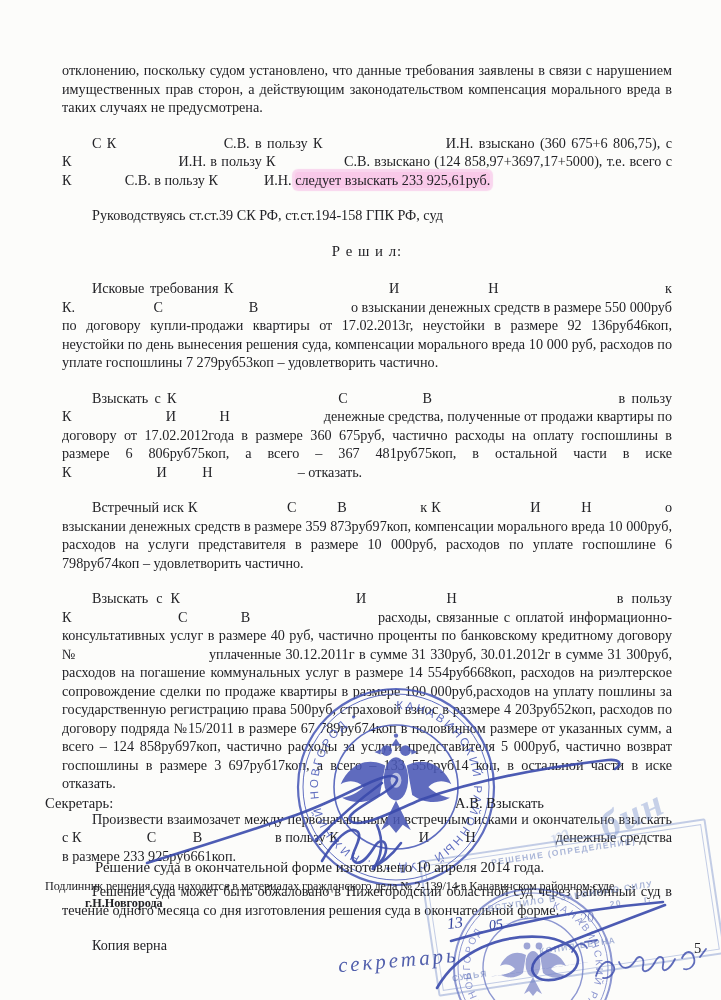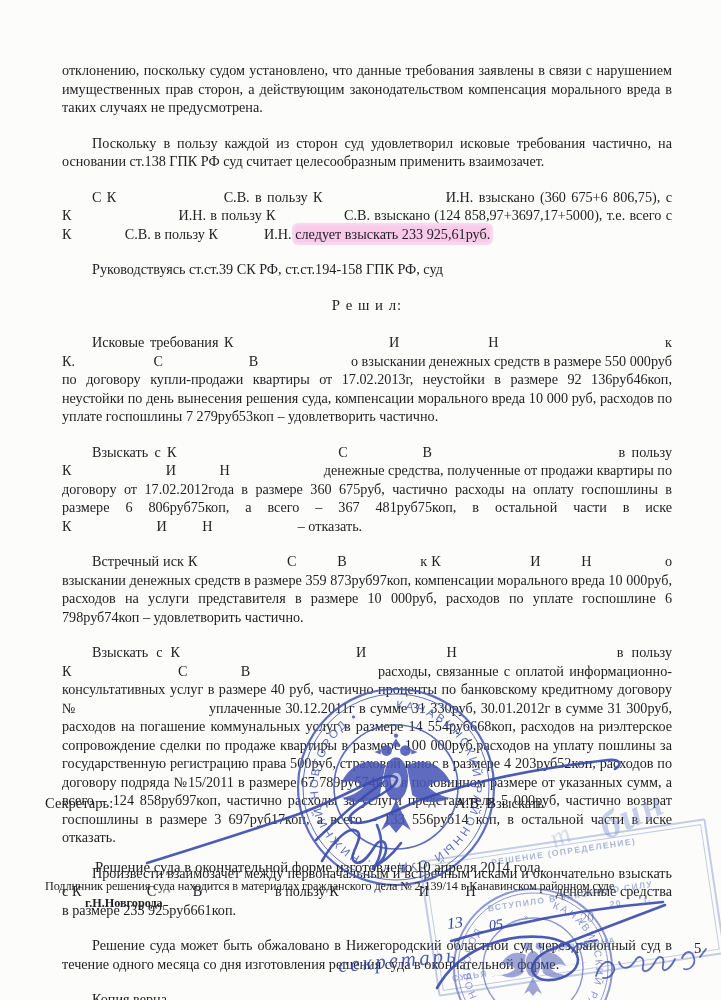--- a/index.html
+++ b/index.html
@@ -47,21 +47,20 @@
   .hw-press2{left:550px;top:820px;font-size:28px;color:rgba(125,148,208,.3);transform:rotate(-25deg);}
   .ink{position:absolute;left:0;top:0;}
 </style>
 </head>
 <body>
 
 <div class="page">
 
   <div class="doc">
     <p>отклонению, поскольку судом установлено, что данные требования заявлены в связи с нарушением имущественных прав сторон, а действующим законодательством компенсация морального вреда в таких случаях не предусмотрена.</p>
-    <p class="ind">Поскольку в пользу каждой из сторон суд удовлетворил исковые требования частично, на основании ст.138 ГПК РФ суд считает целесообразным применить взаимозачет.</p>
     <p class="ind"><span>С К&nbsp;&nbsp;&nbsp;&nbsp;&nbsp;&nbsp;&nbsp;&nbsp;&nbsp;&nbsp;&nbsp;&nbsp;&nbsp;&nbsp;&nbsp;&nbsp;&nbsp;&nbsp;&nbsp;&nbsp;С.В. в пользу К&nbsp;&nbsp;&nbsp;&nbsp;&nbsp;&nbsp;&nbsp;&nbsp;&nbsp;&nbsp;&nbsp;&nbsp;&nbsp;&nbsp;&nbsp;&nbsp;&nbsp;&nbsp;&nbsp;&nbsp;&nbsp;&nbsp;&nbsp;И.Н. взыскано (360 675+6 806,75), с К&nbsp;&nbsp;&nbsp;&nbsp;&nbsp;&nbsp;&nbsp;&nbsp;&nbsp;&nbsp;&nbsp;&nbsp;&nbsp;&nbsp;&nbsp;&nbsp;&nbsp;&nbsp;&nbsp;&nbsp;&nbsp;&nbsp;&nbsp;&nbsp;&nbsp;И.Н. в пользу К&nbsp;&nbsp;&nbsp;&nbsp;&nbsp;&nbsp;&nbsp;&nbsp;&nbsp;&nbsp;&nbsp;&nbsp;&nbsp;&nbsp;&nbsp;&nbsp;С.В. взыскано (124 858,97+3697,17+5000), т.е. всего с К&nbsp;&nbsp;&nbsp;&nbsp;&nbsp;&nbsp;&nbsp;&nbsp;&nbsp;&nbsp;&nbsp;&nbsp;&nbsp;&nbsp;&nbsp;С.В. в пользу К&nbsp;&nbsp;&nbsp;&nbsp;&nbsp;&nbsp;&nbsp;&nbsp;&nbsp;&nbsp;&nbsp;&nbsp;&nbsp;И.Н. </span><span class="hl">следует взыскать 233 925,61руб.</span></p>
     <p class="ind">Руководствуясь ст.ст.39 СК РФ, ст.ст.194-158 ГПК РФ, суд</p>
     <h2 class="heading">Р е ш и л:</h2>
     <p class="ind">Исковые требования К&nbsp;&nbsp;&nbsp;&nbsp;&nbsp;&nbsp;&nbsp;&nbsp;&nbsp;&nbsp;&nbsp;&nbsp;&nbsp;&nbsp;&nbsp;&nbsp;&nbsp;&nbsp;&nbsp;&nbsp;&nbsp;&nbsp;&nbsp;&nbsp;&nbsp;&nbsp;&nbsp;&nbsp;И&nbsp;&nbsp;&nbsp;&nbsp;&nbsp;&nbsp;&nbsp;&nbsp;&nbsp;&nbsp;&nbsp;&nbsp;&nbsp;&nbsp;&nbsp;&nbsp;Н&nbsp;&nbsp;&nbsp;&nbsp;&nbsp;&nbsp;&nbsp;&nbsp;&nbsp;&nbsp;&nbsp;&nbsp;&nbsp;&nbsp;&nbsp;&nbsp;&nbsp;&nbsp;&nbsp;&nbsp;&nbsp;&nbsp;&nbsp;&nbsp;&nbsp;&nbsp;&nbsp;&nbsp;&nbsp;&nbsp;к К.&nbsp;&nbsp;&nbsp;&nbsp;&nbsp;&nbsp;&nbsp;&nbsp;&nbsp;&nbsp;&nbsp;&nbsp;&nbsp;&nbsp;&nbsp;&nbsp;&nbsp;&nbsp;&nbsp;&nbsp;&nbsp;&nbsp;С&nbsp;&nbsp;&nbsp;&nbsp;&nbsp;&nbsp;&nbsp;&nbsp;&nbsp;&nbsp;&nbsp;&nbsp;&nbsp;&nbsp;&nbsp;&nbsp;&nbsp;&nbsp;&nbsp;&nbsp;&nbsp;&nbsp;&nbsp;&nbsp;В&nbsp;&nbsp;&nbsp;&nbsp;&nbsp;&nbsp;&nbsp;&nbsp;&nbsp;&nbsp;&nbsp;&nbsp;&nbsp;&nbsp;&nbsp;&nbsp;&nbsp;&nbsp;&nbsp;&nbsp;&nbsp;&nbsp;&nbsp;&nbsp;&nbsp;&nbsp;о взыскании денежных средств в размере 550 000руб по договору купли-продажи квартиры от 17.02.2013г, неустойки в размере 92 136руб46коп, неустойки по день вынесения решения суда, компенсации морального вреда 10 000 руб, расходов по уплате госпошлины 7 279руб53коп – удовлетворить частично.</p>
     <p class="ind">Взыскать с К&nbsp;&nbsp;&nbsp;&nbsp;&nbsp;&nbsp;&nbsp;&nbsp;&nbsp;&nbsp;&nbsp;&nbsp;&nbsp;&nbsp;&nbsp;&nbsp;&nbsp;&nbsp;&nbsp;&nbsp;&nbsp;&nbsp;&nbsp;&nbsp;&nbsp;&nbsp;С&nbsp;&nbsp;&nbsp;&nbsp;&nbsp;&nbsp;&nbsp;&nbsp;&nbsp;&nbsp;&nbsp;&nbsp;В&nbsp;&nbsp;&nbsp;&nbsp;&nbsp;&nbsp;&nbsp;&nbsp;&nbsp;&nbsp;&nbsp;&nbsp;&nbsp;&nbsp;&nbsp;&nbsp;&nbsp;&nbsp;&nbsp;&nbsp;&nbsp;&nbsp;&nbsp;&nbsp;&nbsp;&nbsp;&nbsp;&nbsp;&nbsp;&nbsp;в пользу К&nbsp;&nbsp;&nbsp;&nbsp;&nbsp;&nbsp;&nbsp;&nbsp;&nbsp;&nbsp;&nbsp;&nbsp;&nbsp;&nbsp;&nbsp;&nbsp;&nbsp;&nbsp;&nbsp;&nbsp;&nbsp;&nbsp;&nbsp;&nbsp;&nbsp;&nbsp;И&nbsp;&nbsp;&nbsp;&nbsp;&nbsp;&nbsp;&nbsp;&nbsp;&nbsp;&nbsp;&nbsp;&nbsp;Н&nbsp;&nbsp;&nbsp;&nbsp;&nbsp;&nbsp;&nbsp;&nbsp;&nbsp;&nbsp;&nbsp;&nbsp;&nbsp;&nbsp;&nbsp;&nbsp;&nbsp;&nbsp;&nbsp;&nbsp;&nbsp;&nbsp;&nbsp;&nbsp;&nbsp;&nbsp;денежные средства, полученные от продажи квартиры по договору от 17.02.2012года в размере 360 675руб, частично расходы на оплату госпошлины в размере 6 806руб75коп, а всего – 367 481руб75коп, в остальной части в иске К&nbsp;&nbsp;&nbsp;&nbsp;&nbsp;&nbsp;&nbsp;&nbsp;&nbsp;&nbsp;&nbsp;&nbsp;&nbsp;&nbsp;&nbsp;&nbsp;&nbsp;&nbsp;&nbsp;&nbsp;&nbsp;&nbsp;&nbsp;&nbsp;И&nbsp;&nbsp;&nbsp;&nbsp;&nbsp;&nbsp;&nbsp;&nbsp;&nbsp;&nbsp;Н&nbsp;&nbsp;&nbsp;&nbsp;&nbsp;&nbsp;&nbsp;&nbsp;&nbsp;&nbsp;&nbsp;&nbsp;&nbsp;&nbsp;&nbsp;&nbsp;&nbsp;&nbsp;&nbsp;&nbsp;&nbsp;&nbsp;&nbsp;&nbsp;– отказать.</p>
     <p class="ind">Встречный иск К&nbsp;&nbsp;&nbsp;&nbsp;&nbsp;&nbsp;&nbsp;&nbsp;&nbsp;&nbsp;&nbsp;&nbsp;&nbsp;&nbsp;&nbsp;&nbsp;&nbsp;&nbsp;&nbsp;&nbsp;&nbsp;&nbsp;С&nbsp;&nbsp;&nbsp;&nbsp;&nbsp;&nbsp;&nbsp;&nbsp;&nbsp;&nbsp;В&nbsp;&nbsp;&nbsp;&nbsp;&nbsp;&nbsp;&nbsp;&nbsp;&nbsp;&nbsp;&nbsp;&nbsp;&nbsp;&nbsp;&nbsp;&nbsp;&nbsp;&nbsp;к К&nbsp;&nbsp;&nbsp;&nbsp;&nbsp;&nbsp;&nbsp;&nbsp;&nbsp;&nbsp;&nbsp;&nbsp;&nbsp;&nbsp;&nbsp;&nbsp;&nbsp;&nbsp;&nbsp;&nbsp;&nbsp;&nbsp;И&nbsp;&nbsp;&nbsp;&nbsp;&nbsp;&nbsp;&nbsp;&nbsp;&nbsp;&nbsp;Н&nbsp;&nbsp;&nbsp;&nbsp;&nbsp;&nbsp;&nbsp;&nbsp;&nbsp;&nbsp;&nbsp;&nbsp;&nbsp;&nbsp;&nbsp;&nbsp;&nbsp;&nbsp;о взыскании денежных средств в размере 359 873руб97коп, компенсации морального вреда 10 000руб, расходов на услуги представителя в размере 10 000руб, расходов по уплате госпошлине 6 798руб74коп – удовлетворить частично.</p>
     <p class="ind">Взыскать с К&nbsp;&nbsp;&nbsp;&nbsp;&nbsp;&nbsp;&nbsp;&nbsp;&nbsp;&nbsp;&nbsp;&nbsp;&nbsp;&nbsp;&nbsp;&nbsp;&nbsp;&nbsp;&nbsp;&nbsp;&nbsp;&nbsp;И&nbsp;&nbsp;&nbsp;&nbsp;&nbsp;&nbsp;&nbsp;&nbsp;&nbsp;&nbsp;Н&nbsp;&nbsp;&nbsp;&nbsp;&nbsp;&nbsp;&nbsp;&nbsp;&nbsp;&nbsp;&nbsp;&nbsp;&nbsp;&nbsp;&nbsp;&nbsp;&nbsp;&nbsp;&nbsp;&nbsp;в пользу К&nbsp;&nbsp;&nbsp;&nbsp;&nbsp;&nbsp;&nbsp;&nbsp;&nbsp;&nbsp;&nbsp;&nbsp;&nbsp;&nbsp;&nbsp;&nbsp;&nbsp;&nbsp;&nbsp;&nbsp;С&nbsp;&nbsp;&nbsp;&nbsp;&nbsp;&nbsp;&nbsp;&nbsp;&nbsp;&nbsp;В&nbsp;&nbsp;&nbsp;&nbsp;&nbsp;&nbsp;&nbsp;&nbsp;&nbsp;&nbsp;&nbsp;&nbsp;&nbsp;&nbsp;&nbsp;&nbsp;&nbsp;&nbsp;&nbsp;&nbsp;&nbsp;&nbsp;&nbsp;&nbsp;расходы, связанные с оплатой информационно-консультативных услуг в размере 40 руб, частично проценты по банковскому кредитному договору №&nbsp;&nbsp;&nbsp;&nbsp;&nbsp;&nbsp;&nbsp;&nbsp;&nbsp;&nbsp;&nbsp;&nbsp;&nbsp;&nbsp;&nbsp;&nbsp;&nbsp;&nbsp;&nbsp;&nbsp;&nbsp;&nbsp;&nbsp;&nbsp;&nbsp;&nbsp;&nbsp;&nbsp;&nbsp;&nbsp;уплаченные 30.12.2011г в сумме 31 330руб, 30.01.2012г в сумме 31 300руб, расходов на погашение коммунальных услуг в размере 14 554руб668коп, расходов на риэлтерское сопровождение сделки по продаже квартиры в размере 100 000руб,расходов на уплату пошлины за государственную регистрацию права 500руб, страховой взнос в размере 4 203руб52коп, расходов по договору подряда №15/2011 в размере 67 789руб74коп в половинном размере от указанных сумм, а всего – 124 858руб97коп, частично расходы за услуги представителя 5 000руб, частично возврат госпошлины в размере 3 697руб17коп, а всего – 133 556руб14 коп, в остальной части в иске отказать.</p>
     <p class="ind">Произвести взаимозачет между первоначальным и встречным исками и окончательно взыскать с К&nbsp;&nbsp;&nbsp;&nbsp;&nbsp;&nbsp;&nbsp;&nbsp;&nbsp;&nbsp;&nbsp;&nbsp;&nbsp;&nbsp;&nbsp;&nbsp;&nbsp;&nbsp;С&nbsp;&nbsp;&nbsp;&nbsp;&nbsp;&nbsp;&nbsp;&nbsp;&nbsp;&nbsp;В&nbsp;&nbsp;&nbsp;&nbsp;&nbsp;&nbsp;&nbsp;&nbsp;&nbsp;&nbsp;&nbsp;&nbsp;&nbsp;&nbsp;&nbsp;&nbsp;&nbsp;&nbsp;&nbsp;&nbsp;в пользу К&nbsp;&nbsp;&nbsp;&nbsp;&nbsp;&nbsp;&nbsp;&nbsp;&nbsp;&nbsp;&nbsp;&nbsp;&nbsp;&nbsp;&nbsp;&nbsp;&nbsp;&nbsp;&nbsp;&nbsp;&nbsp;&nbsp;И&nbsp;&nbsp;&nbsp;&nbsp;&nbsp;&nbsp;&nbsp;&nbsp;&nbsp;&nbsp;Н&nbsp;&nbsp;&nbsp;&nbsp;&nbsp;&nbsp;&nbsp;&nbsp;&nbsp;&nbsp;&nbsp;&nbsp;&nbsp;&nbsp;&nbsp;&nbsp;&nbsp;&nbsp;&nbsp;&nbsp;&nbsp;&nbsp;денежные средства в размере 233 925руб661коп.</p>
     <p class="ind">Решение суда может быть обжаловано в Нижегородский областной суд через районный суд в течение одного месяца со дня изготовления решения суда в окончательной форме.</p>
     <p class="ind">Копия верна</p>

